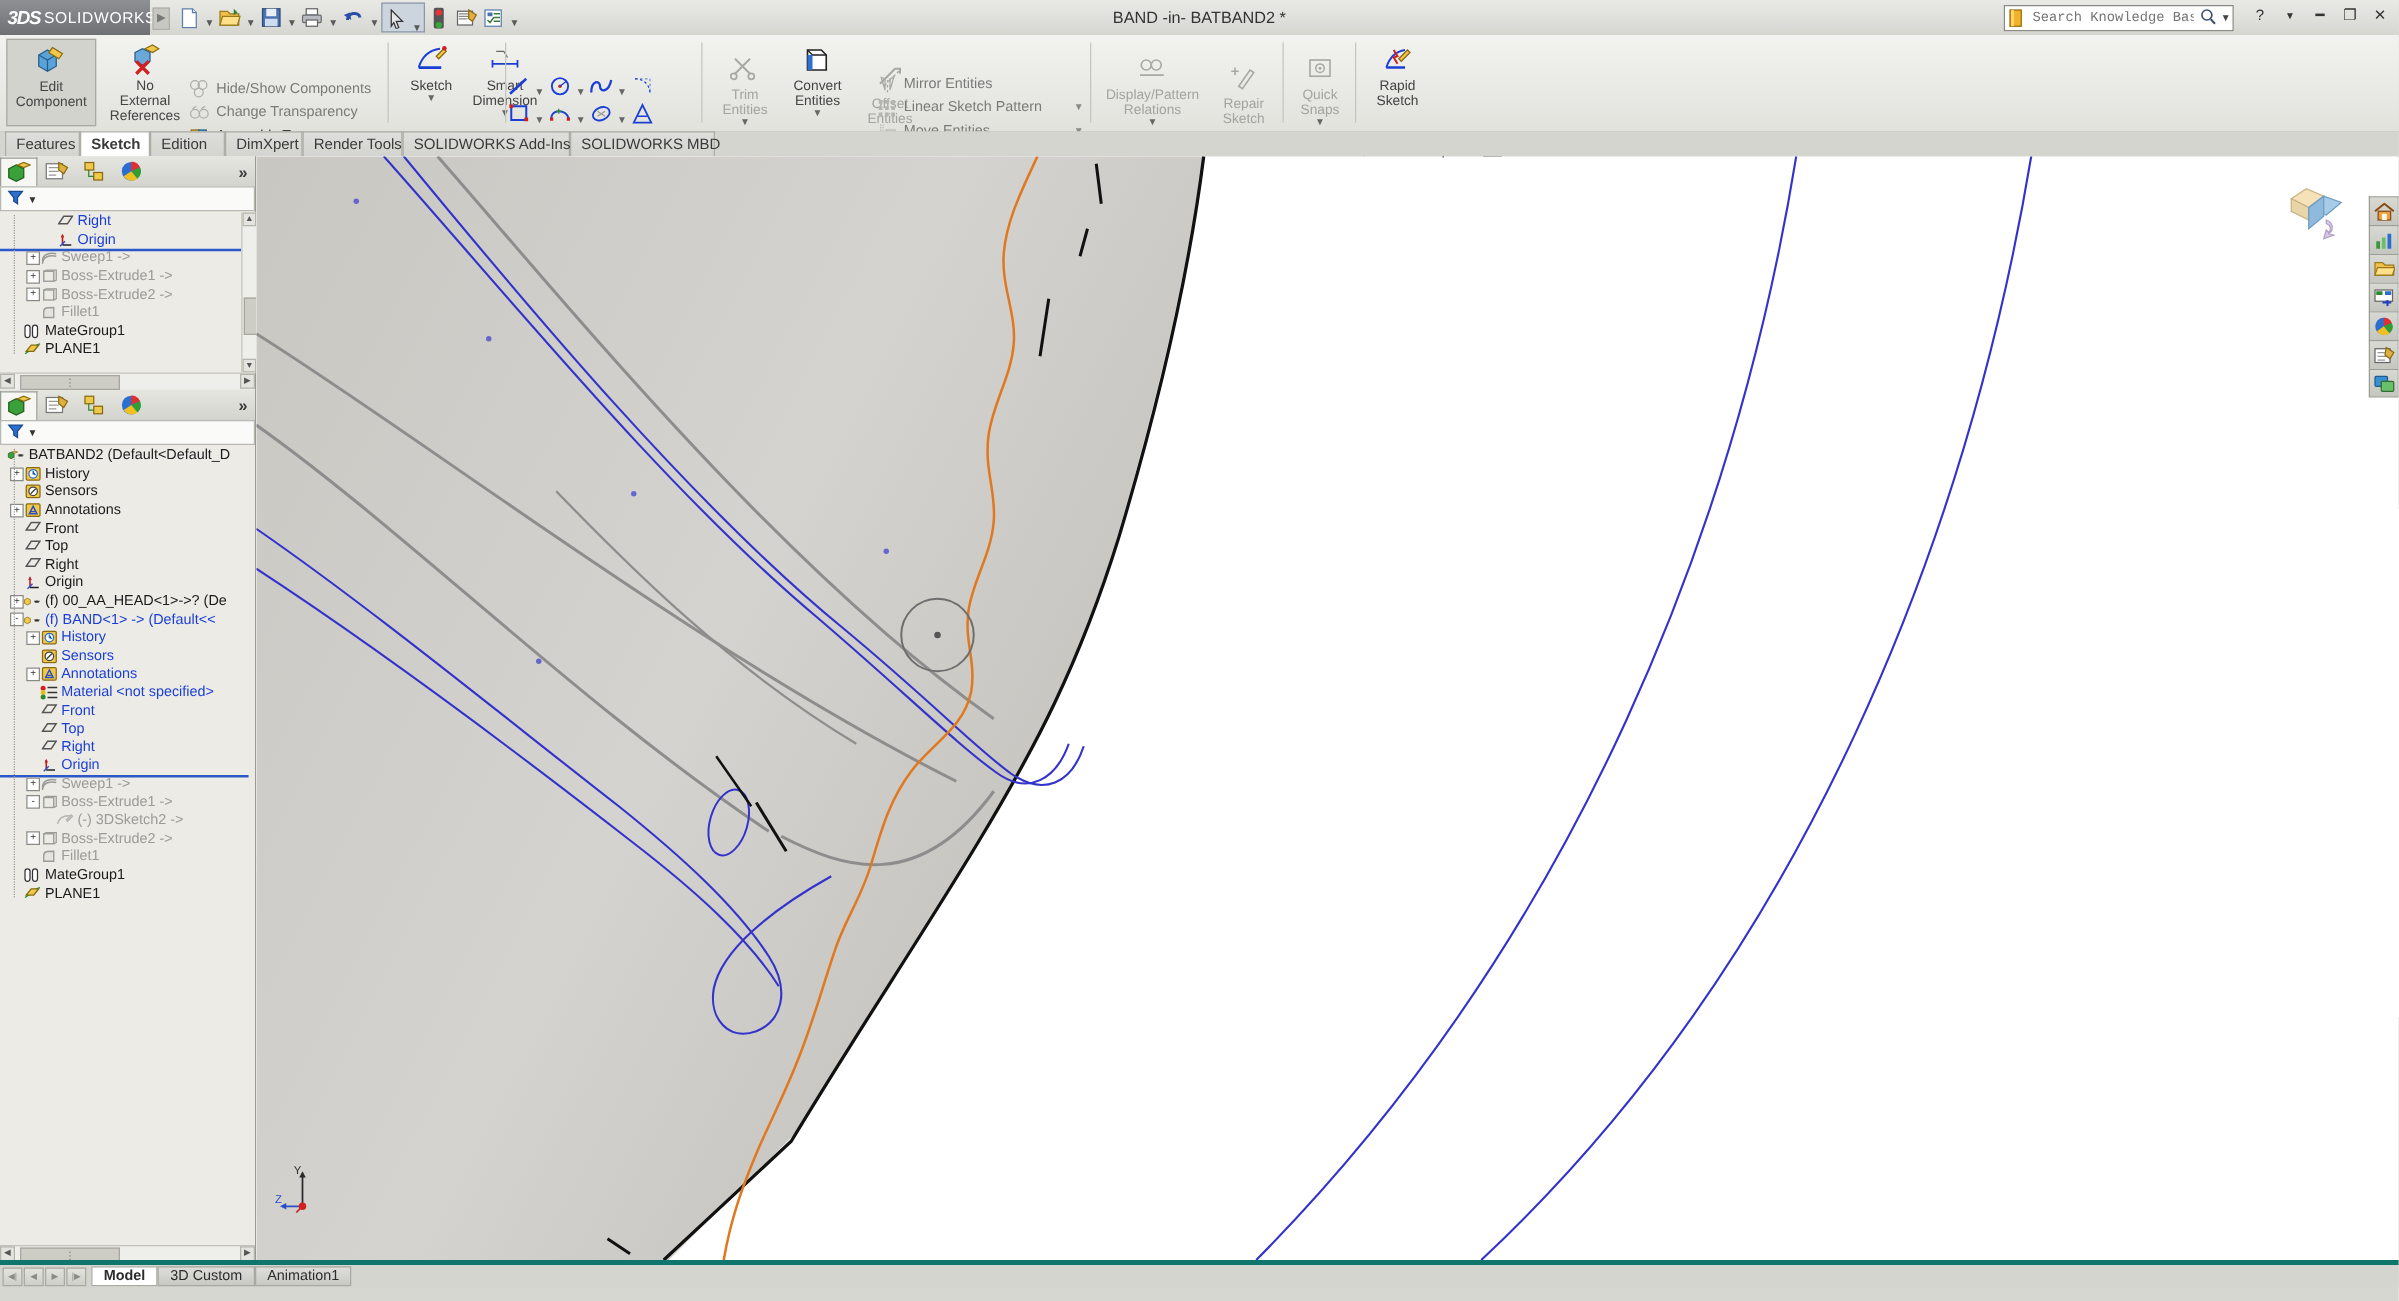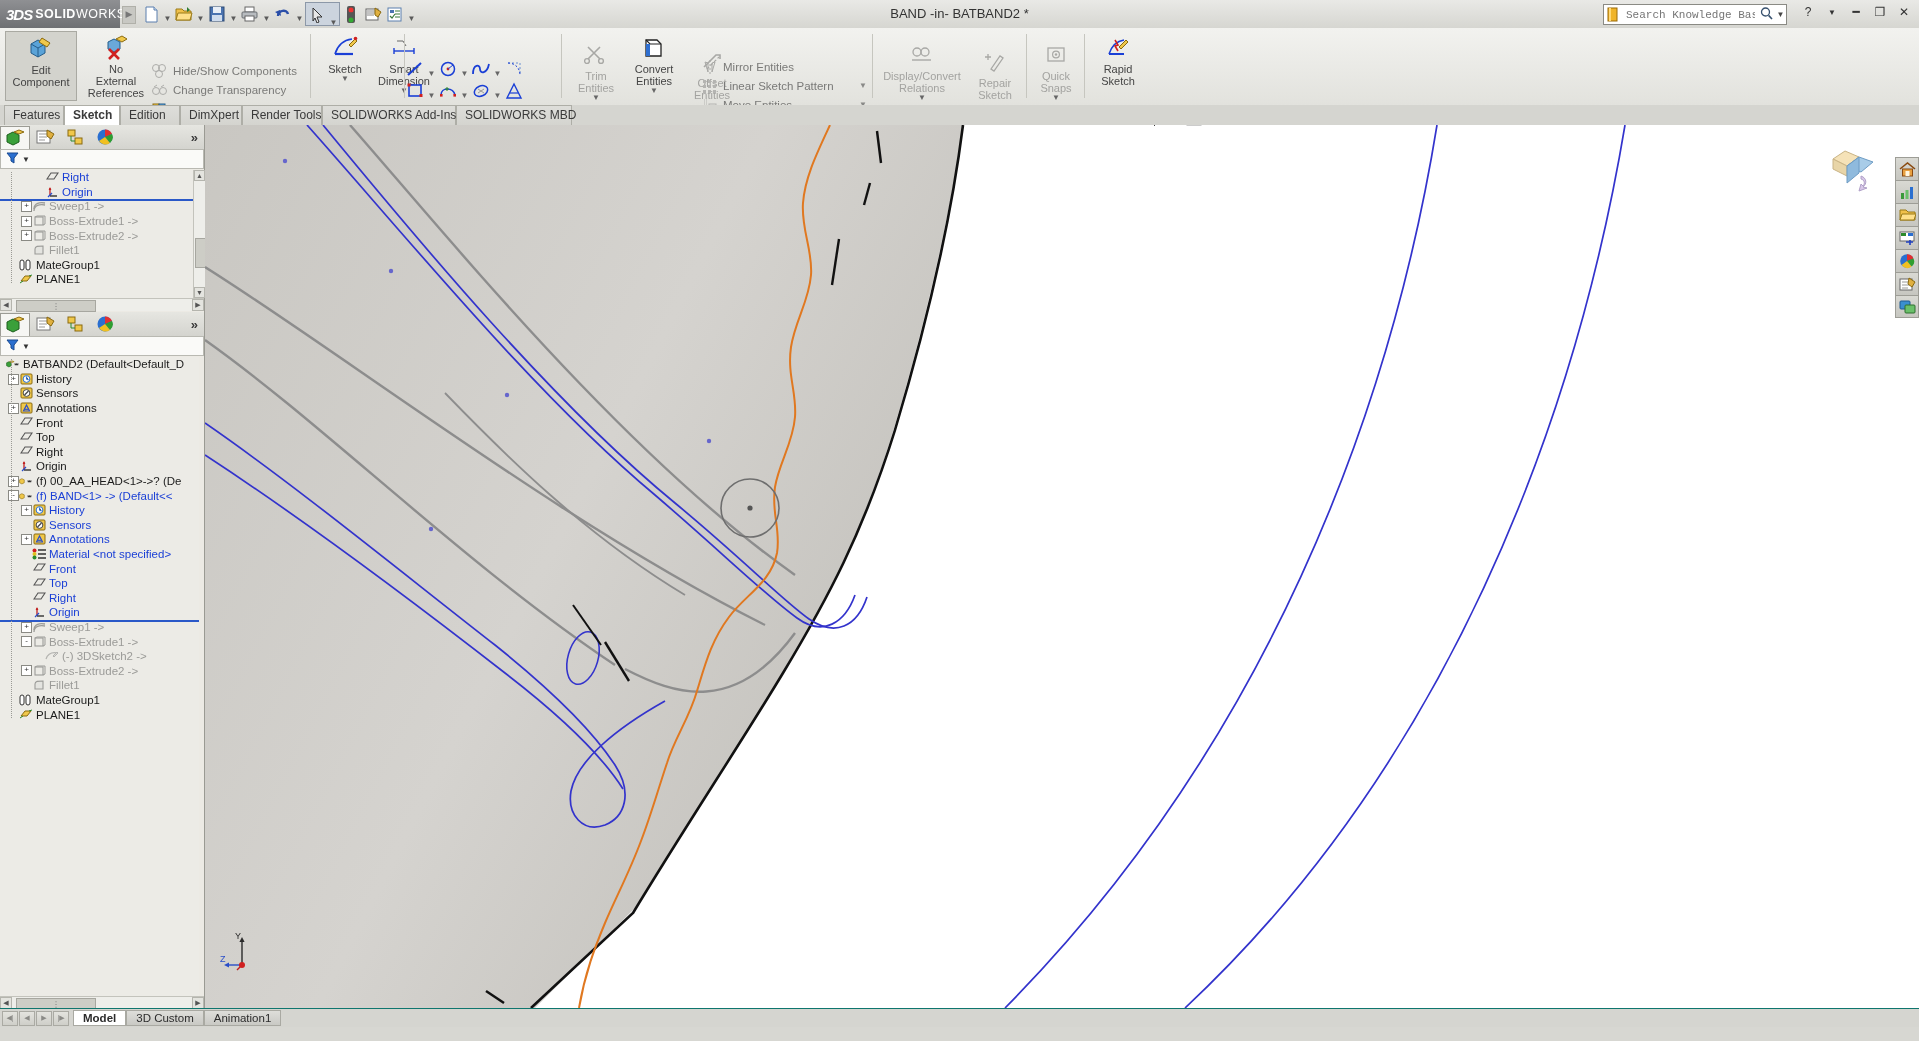--- a/index.html
+++ b/index.html
@@ -12,21 +12,21 @@
   }
   .app{position:relative;width:1919px;height:1041px;}
 
   
   .titlebar{position:absolute;left:0;top:0;width:1919px;height:28px;
     background:linear-gradient(#e9e9e6,#d6d6d1);border-bottom:1px solid #b5b5ae;}
   .logo-box{position:absolute;left:0;top:0;width:120px;height:28px;
     background:linear-gradient(#8f9093,#6e7073);display:flex;align-items:center;}
   .logo-3ds{color:#fff;font-size:15px;font-style:italic;font-weight:bold;padding-left:6px;letter-spacing:-1px;}
   .logo-sw{color:#fff;font-size:12.5px;letter-spacing:.5px;padding-left:3px;}
-  .logo-sw b{font-weight:bold;}
+  .logo-sw b{font-weight:normal;}
   .title-arrow{position:absolute;left:122px;top:6px;width:12px;height:16px;
     background:#c8c8c3;border:1px solid #b0b0a9;color:#777;font-size:9px;text-align:center;line-height:15px;}
 
   .qat{position:absolute;left:140px;top:1px;height:26px;display:flex;align-items:center;gap:0px;}
   .qbtn{width:22px;height:24px;display:flex;align-items:center;justify-content:center;position:relative;}
   .qarrow{width:11px;height:24px;display:flex;align-items:flex-end;justify-content:center;
     color:#5a5a5a;font-size:8px;padding-bottom:6px;}
   .qgroup-sel{display:flex;border:1px solid #8c98a8;background:#ccd4de;height:24px;box-sizing:border-box;}
 
   .doc-title{position:absolute;left:0;top:0;width:1919px;height:28px;
@@ -117,21 +117,21 @@
 
   .rtoolbar{position:absolute;right:0;top:32px;width:24px;}
   .rtool{width:24px;height:23px;background:linear-gradient(#d9d9d3,#c6c6c0);border:1px solid #9d9d96;
     border-bottom:none;box-sizing:border-box;display:flex;align-items:center;justify-content:center;}
   .rtool:last-child{border-bottom:1px solid #9d9d96;}
 
   .triad{position:absolute;left:15px;bottom:35px;width:46px;height:46px;}
 
   
   .docbar{position:absolute;left:0;top:1008px;width:1919px;height:18px;background:#d5d5d0;
-    border-top:1px solid #0f766e;display:flex;align-items:center;}
+    border-top:4px solid #0f766e;display:flex;align-items:center;}
   .navbtn{width:16px;height:15px;background:linear-gradient(#e3e3de,#cfcfc9);border:1px solid #aaaaa3;
     box-sizing:border-box;display:flex;align-items:center;justify-content:center;color:#8a8a86;font-size:7px;}
   .dtab{height:16px;line-height:15px;padding:0 9px;font-size:11.5px;background:linear-gradient(#dededa,#c9c9c4);
     border:1px solid #a9a9a2;box-sizing:border-box;color:#2c2c2c;}
   .dtab.sel{background:#fff;font-weight:bold;}
   .statusbar{position:absolute;left:0;top:1026px;width:1919px;height:15px;background:#d5d5d0;
     border-top:1px solid #b4b4ad;display:flex;align-items:center;font-size:11.5px;color:#333;}
 </style>
 </head>
 <body>
@@ -508,21 +508,21 @@
     <div class="rsep" style="left:872px;"></div>
 
     <div class="big dim" style="left:877px;width:90px;">
       <span class="ic">
         <svg width="26" height="20" viewBox="0 0 26 20">
             <circle cx="8" cy="7" r="4" fill="none" stroke="#a8a8a5" stroke-width="1.3"></circle>
             <circle cx="16" cy="7" r="4" fill="none" stroke="#a8a8a5" stroke-width="1.3"></circle>
             <path d="M3 15h19" stroke="#a8a8a5" stroke-width="1.4"></path>
           </svg>
       </span>
-      <span>Display/Convert</span>
+      <span>Display/Pattern</span>
       <span>Relations</span>
       <span class="dd">▼</span>
     </div>
 
     <div class="big dim" style="left:967px;width:56px;">
       <span class="ic">
         <svg width="24" height="22" viewBox="0 0 24 22">
             <path d="M8 18L17 5l3 2-9 13z" fill="none" stroke="#a8a8a5" stroke-width="1.3"></path>
             <path d="M5 3v6M2 6h6" stroke="#a8a8a5" stroke-width="1.3"></path>
           </svg>

